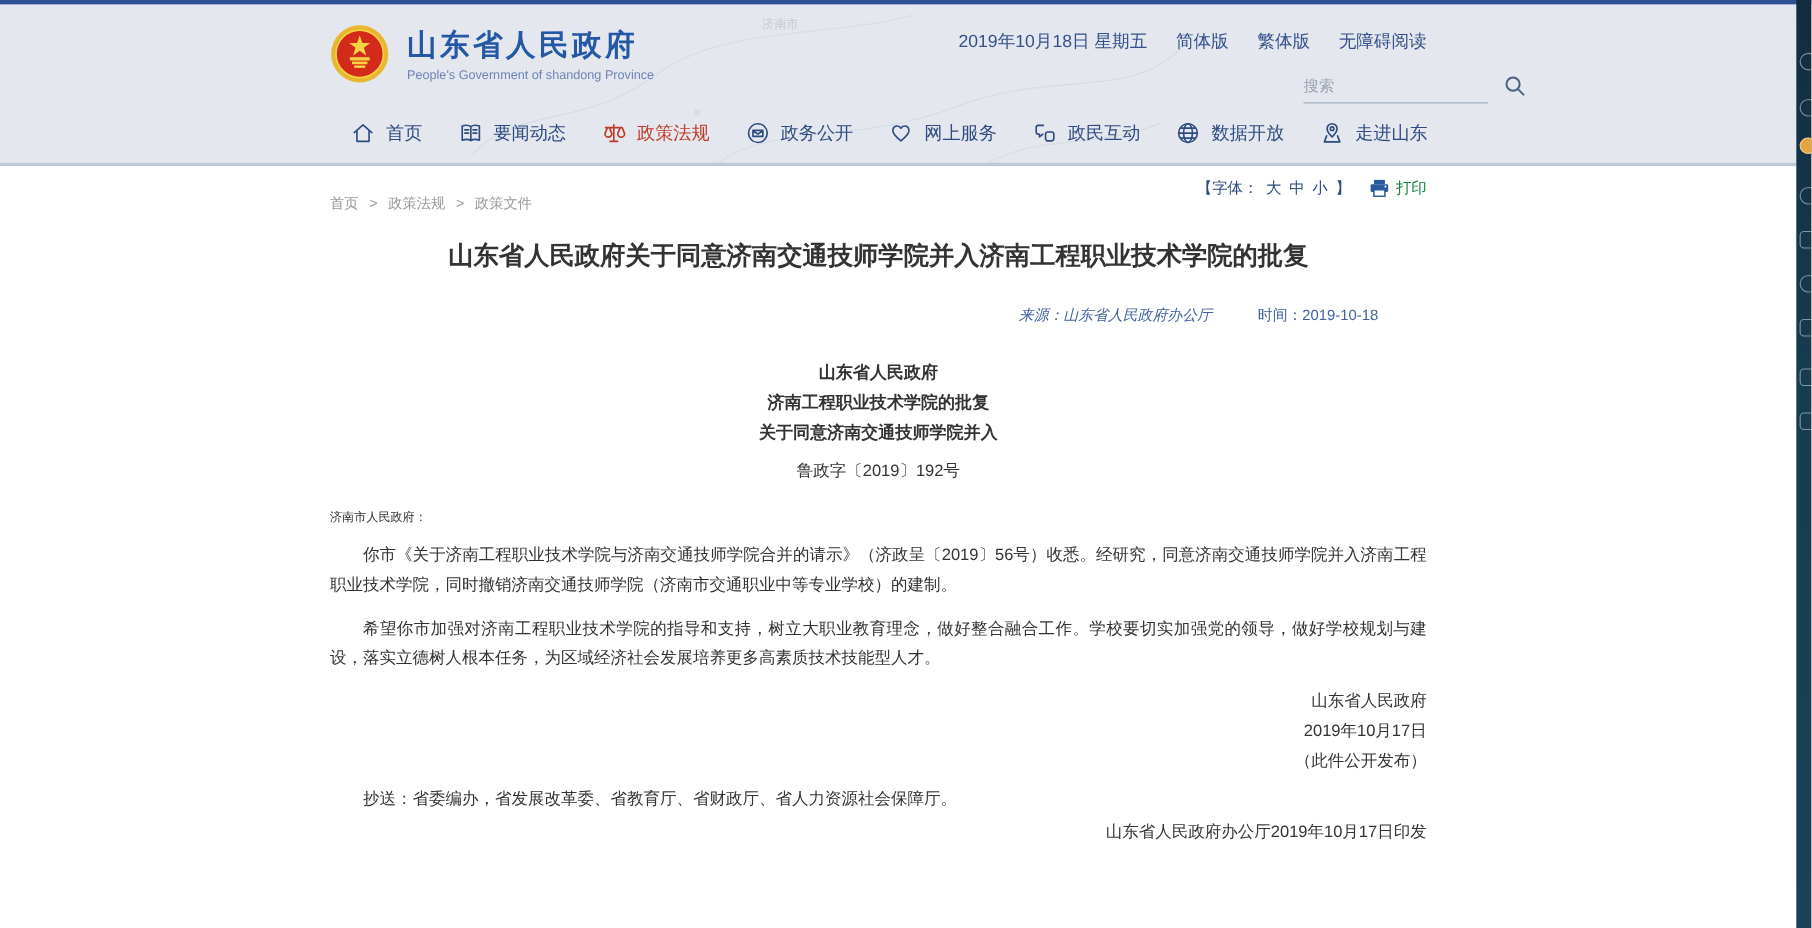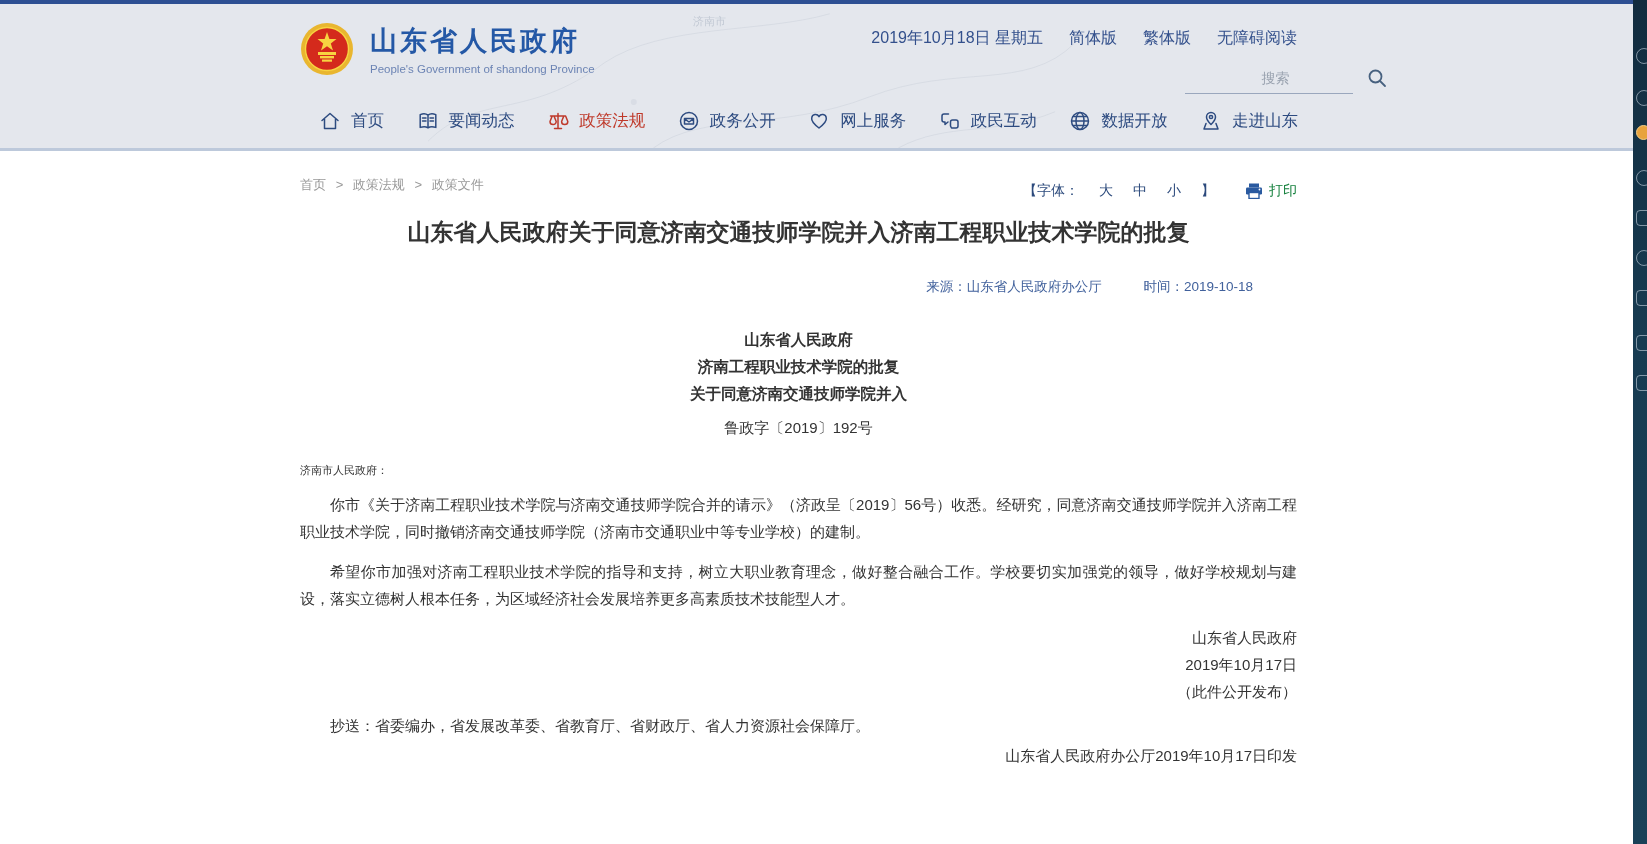--- a/index.html
+++ b/index.html
@@ -18,21 +18,21 @@
   .utility { position:absolute; top:24px; right:336px; font-size:16px; color:#33508c; display:flex; gap:26px; white-space:nowrap; }
   .utility span { cursor:default; }
   .utility .u-link { cursor:pointer; }
 
   .logo { position:absolute; left:300px; top:18px; display:flex; align-items:center; }
   .logo-text { margin-left:16px; }
   .site-title { font-size:27px; font-weight:bold; color:#2458a6; letter-spacing:3px; }
   .site-sub { font-size:11.5px; color:#6c84b4; margin-top:4px; }
 
   .search { position:absolute; left:1185px; top:58px; width:168px; height:32px; border-bottom:1px solid #9aa7bd; display:flex; align-items:center; }
-  .search input { flex:1; border:none; outline:none; background:transparent; font-size:14px; color:#1d4ed8; font-family:"Liberation Sans",sans-serif;text-align:center; }
+  .search input { flex:1; border:none; outline:none; background:transparent; font-size:14px; color:#1d4ed8; font-family:"Liberation Sans",sans-serif; }
   .search input::placeholder { color:#9aa3b0; }
   .search-btn { width:22px; height:22px; cursor:pointer; flex:none; }
 
   nav { position:absolute; left:318px; top:97px; width:980px; height:40px; display:flex; justify-content:space-between; }
   .nav-item { display:flex; align-items:center; gap:9px; color:#2d4b80; font-size:16.5px; cursor:pointer; white-space:nowrap; }
   .nav-item svg { width:24px; height:24px; stroke:currentColor; fill:none; stroke-width:1.5; stroke-linecap:round; stroke-linejoin:round; }
   .nav-item.active { color:#bf3a2b; }
 
   
   .strip { position:absolute; right:0; top:0; width:14px; height:844px; background:linear-gradient(180deg,#122c3f 0%,#173b51 40%,#1a4158 100%); z-index:5; overflow:hidden; }
@@ -41,27 +41,27 @@
   .strip .s-avatar { position:absolute; left:3px; width:15px; height:15px; border-radius:50%; background:#e8a33d; border:1px solid #f3d08a; }
 
   
   main { position:absolute; left:0; top:154px; width:1633px; height:690px; background:#fff; }
   .col { position:relative; margin-left:300px; width:997px; }
 
   .toolbar { display:flex; justify-content:space-between; height:46px; }
   .crumbs { font-size:13px; color:#999; align-self:flex-end; padding-bottom:6px; }
   .crumbs .crumb { cursor:pointer; }
   .crumbs .sep { margin:0 6px; }
-  .fontctl { display:flex; align-items:flex-end; gap:20px; font-size:14px; color:#2c4a7c; margin-top:8px; }
+  .fontctl { display:flex; align-items:flex-start; gap:7px; font-size:14px; color:#2c4a7c; margin-top:8px; }
   .fontctl .fsz { cursor:pointer; }
   .print { display:flex; align-items:center; gap:6px; margin-left:10px; cursor:pointer; color:#15803d; }
 
   .art-title { text-align:center; font-size:23px; font-weight:bold; color:#333; margin-top:16px; line-height:32px; }
   .art-meta { text-align:right; padding-right:44px; margin-top:30px; font-size:13.5px; color:#41619c; }
-  .art-meta .m-src { margin-right:38px; }
+  .art-meta .m-src { margin-right:38px;font-style:italic; }
 
   .doc-head { text-align:center; font-weight:bold; font-size:15.5px; line-height:27px; margin-top:30px; color:#333; }
   .doc-num { text-align:center; font-size:15px; margin-top:12px; color:#333; }
   .salutation { font-size:11px; margin-top:25px; }
   .para { font-size:15px; line-height:27px; text-indent:2em; margin-top:13px; text-align:justify; }
   .sig { text-align:right; font-size:15px; line-height:27px; margin-top:12px; }
   .cc { font-size:15px; margin-top:12px; text-indent:2em; }
   .foot-line { text-align:right; font-size:15px; margin-top:11px; }
 </style>
 </head>

